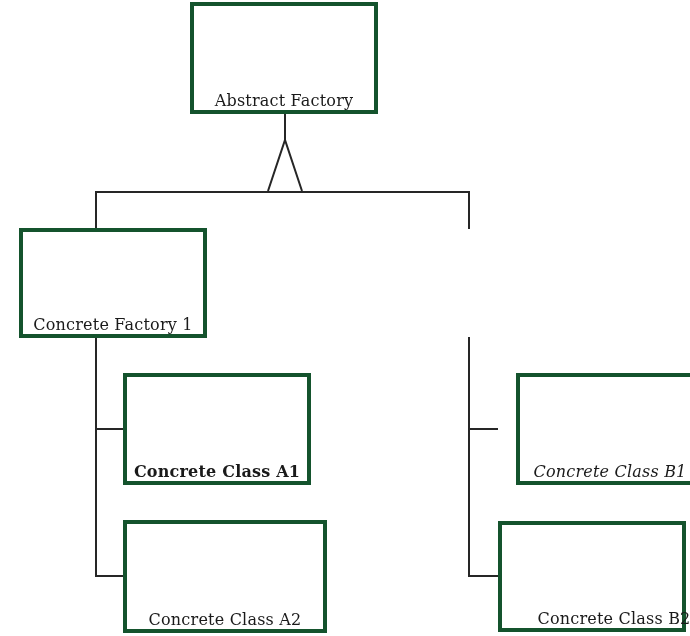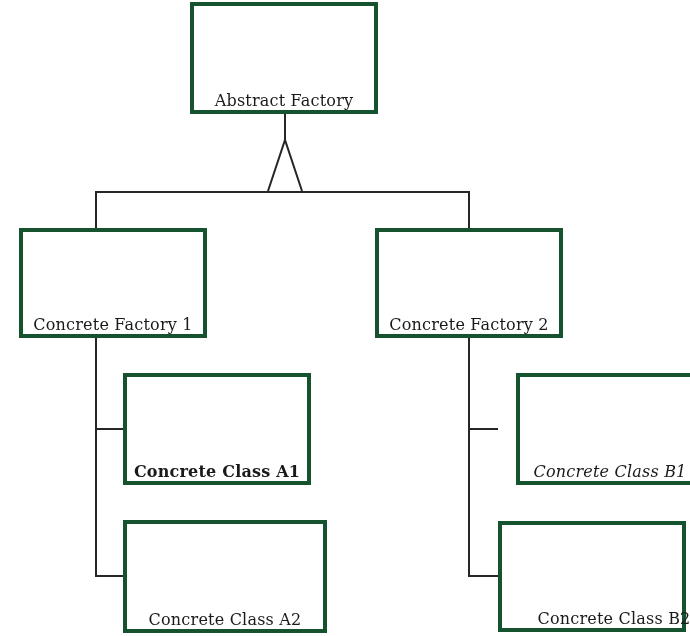--- a/index.html
+++ b/index.html
@@ -75,23 +75,20 @@
   </svg>
 
   <div class="node" id="node-abstract-factory">
     <span class="node-label">Abstract Factory</span>
   </div>
 
   <div class="node" id="node-concrete-factory-1">
     <span class="node-label">Concrete Factory 1</span>
   </div>
 
-  <div class="node" id="node-concrete-factory-2">
-    <span class="node-label">Concrete Factory 2</span>
-  </div>
 
   <div class="node" id="node-concrete-class-a1">
     <span class="node-label">Concrete Class A1</span>
   </div>
 
   <div class="node" id="node-concrete-class-a2">
     <span class="node-label">Concrete Class A2</span>
   </div>
 
   <div class="node" id="node-concrete-class-b1">

